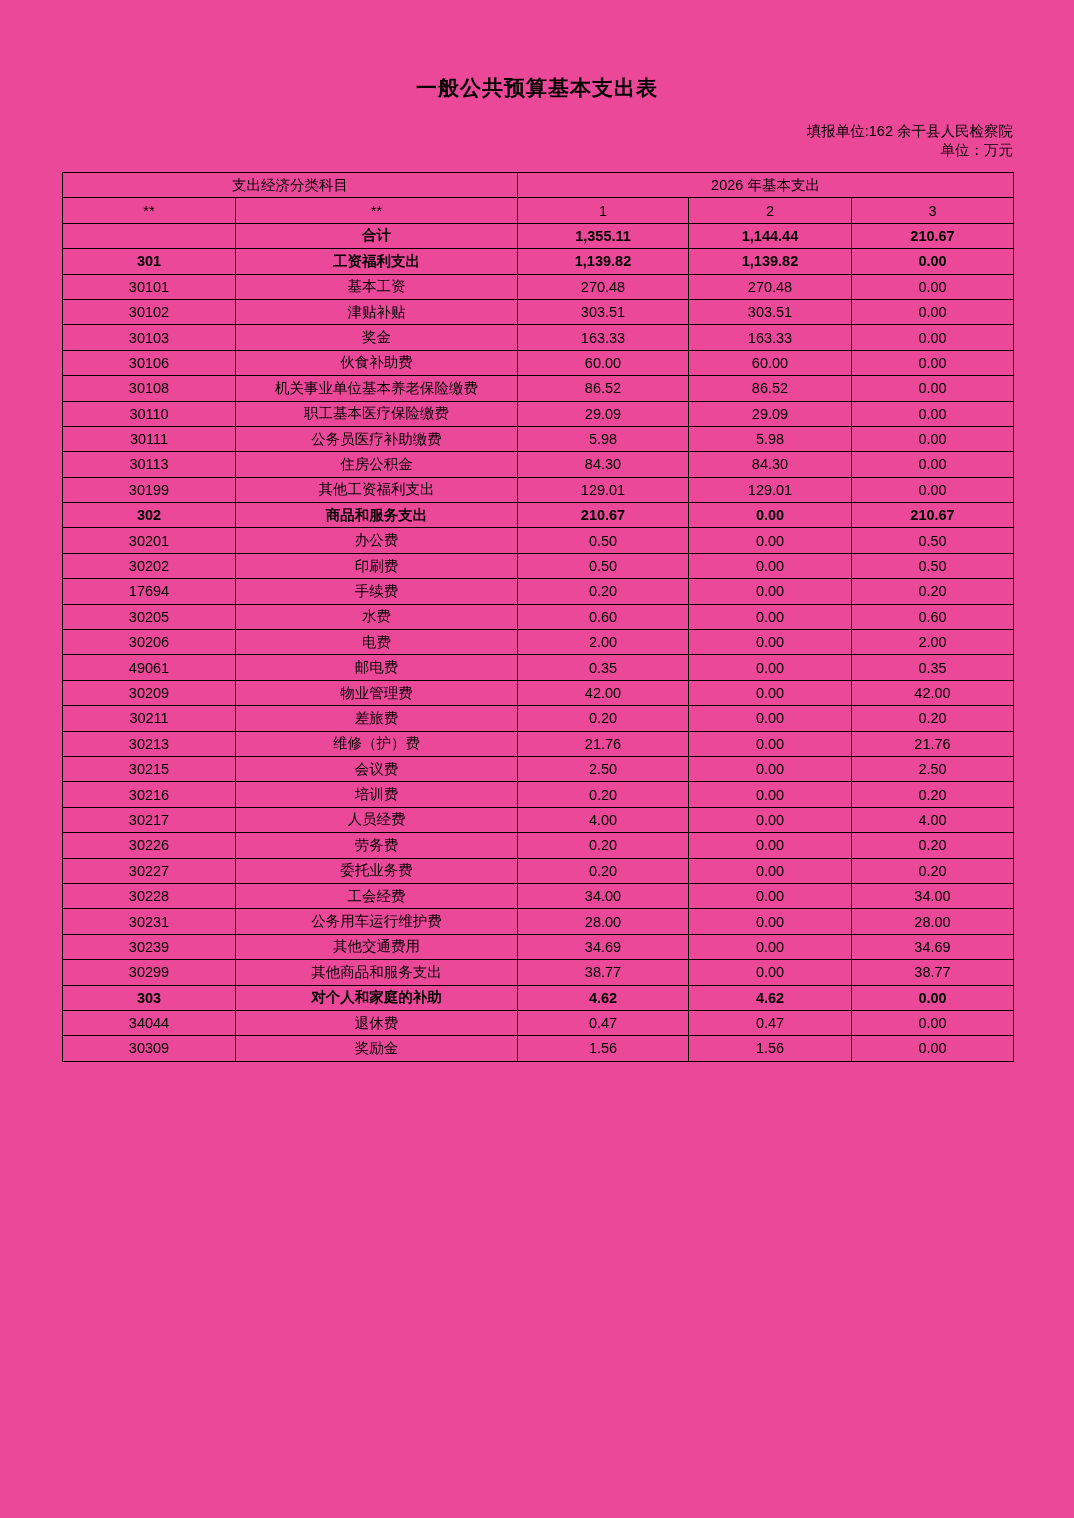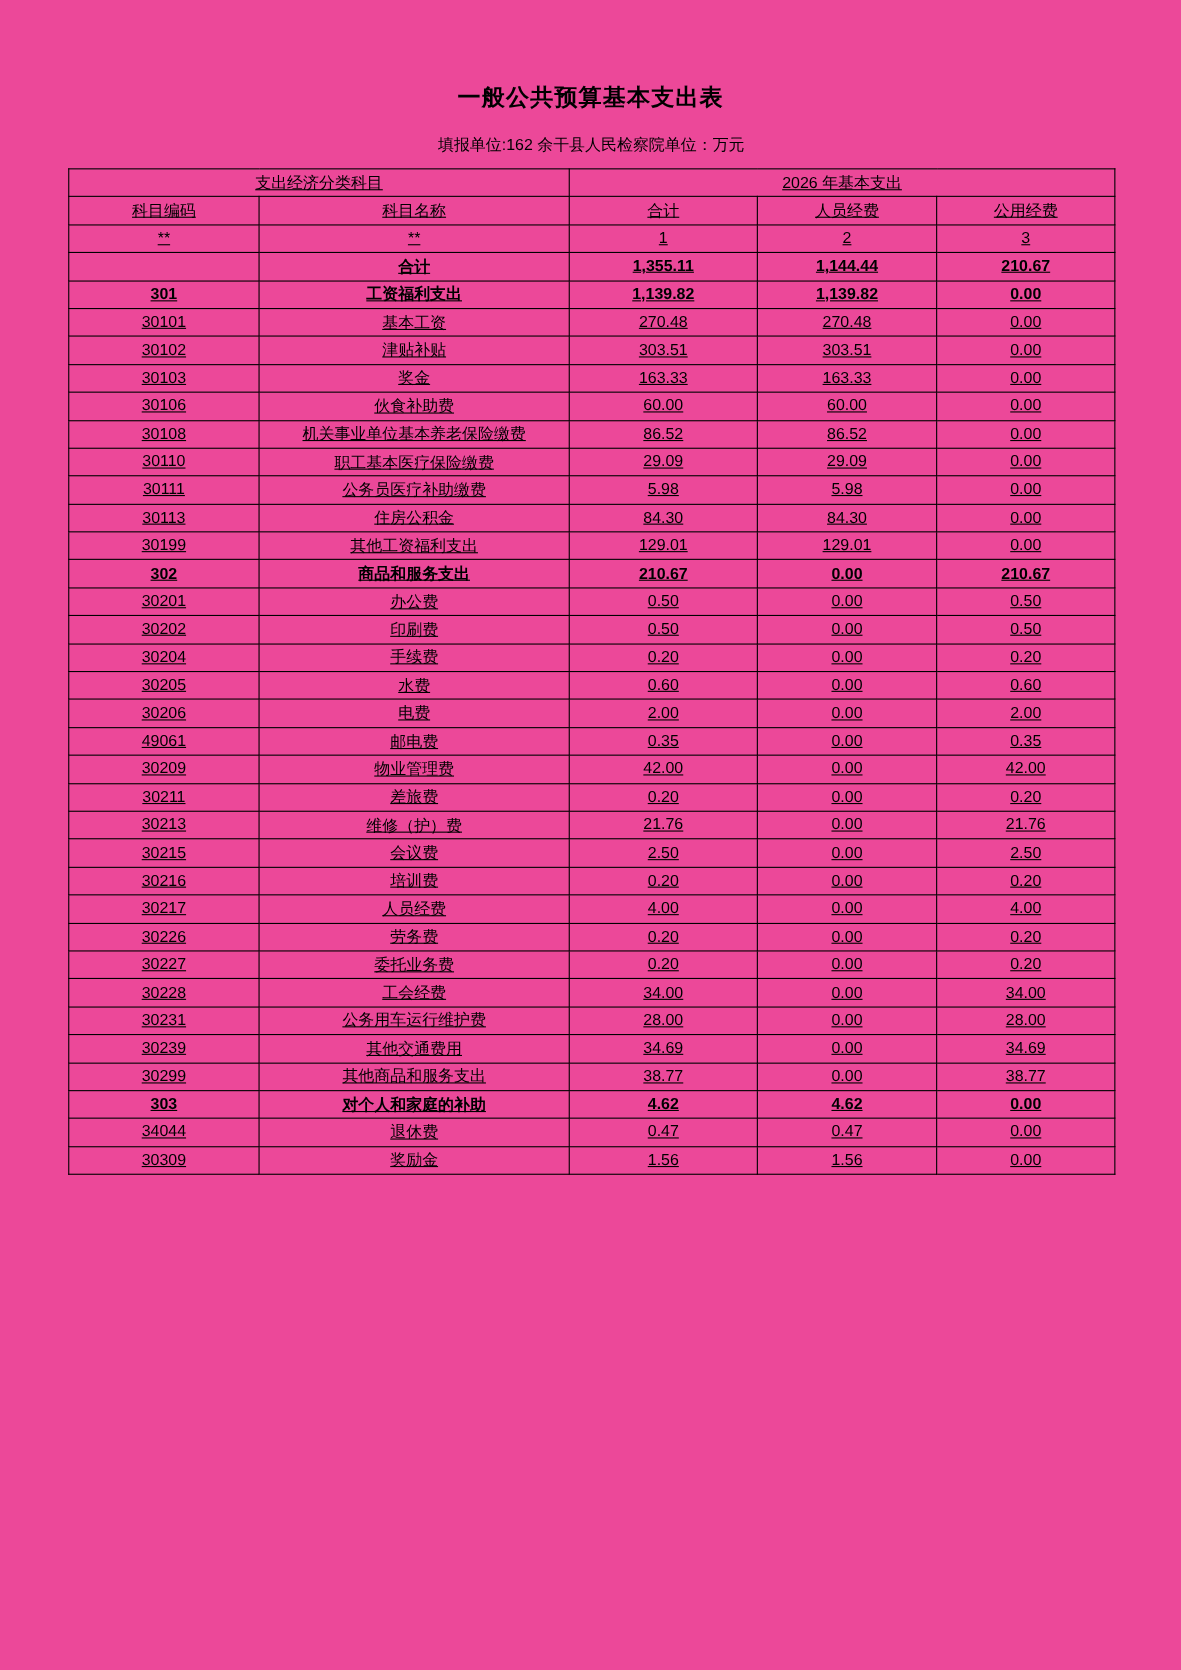--- a/index.html
+++ b/index.html
@@ -18,30 +18,30 @@
     padding-top: 74px;
     text-align: center;
     font-size: 21px;
     font-weight: bold;
     letter-spacing: 1px;
   }
   .meta {
     width: 951px;
     margin: 20px 0 0 62px;
     display: flex;
-    justify-content: center;
+    justify-content: space-between;
     align-items: flex-end;
     font-size: 14.5px;
+    flex-direction: column;
   }
   table.budget {
     border-collapse: collapse;
     table-layout: fixed;
     width: 951px;
     margin: 12px 0 0 62px;
-    text-decoration: underline;
   }
   table.budget th,
   table.budget td {
     border: 1px solid #000000;
     height: 25.4px;
     padding: 0 3px;
     text-align: center;
     vertical-align: middle;
     font-size: 14.5px;
     font-weight: normal;
@@ -73,27 +73,20 @@
       <col class="c-code">
         <col class="c-name">
         <col class="c-total">
         <col class="c-person">
         <col class="c-public">
     </colgroup>
     <thead>
       <tr>
         <th colspan="2">支出经济分类科目</th>
         <th colspan="3">2026 年基本支出</th>
-      </tr>
-      <tr>
-        <th>科目编码</th>
-        <th>科目名称</th>
-        <th>合计</th>
-        <th>人员经费</th>
-        <th>公用经费</th>
       </tr>
       <tr>
         <td>**</td>
         <td>**</td>
         <td>1</td>
         <td>2</td>
         <td>3</td>
       </tr>
     </thead>
     <tbody>
@@ -189,21 +182,21 @@
           <td>0.50</td>
         </tr>
         <tr>
           <td>30202</td>
           <td>印刷费</td>
           <td>0.50</td>
           <td>0.00</td>
           <td>0.50</td>
         </tr>
         <tr>
-          <td>30204</td>
+          <td>17694</td>
           <td>手续费</td>
           <td>0.20</td>
           <td>0.00</td>
           <td>0.20</td>
         </tr>
         <tr>
           <td>30205</td>
           <td>水费</td>
           <td>0.60</td>
           <td>0.00</td>

